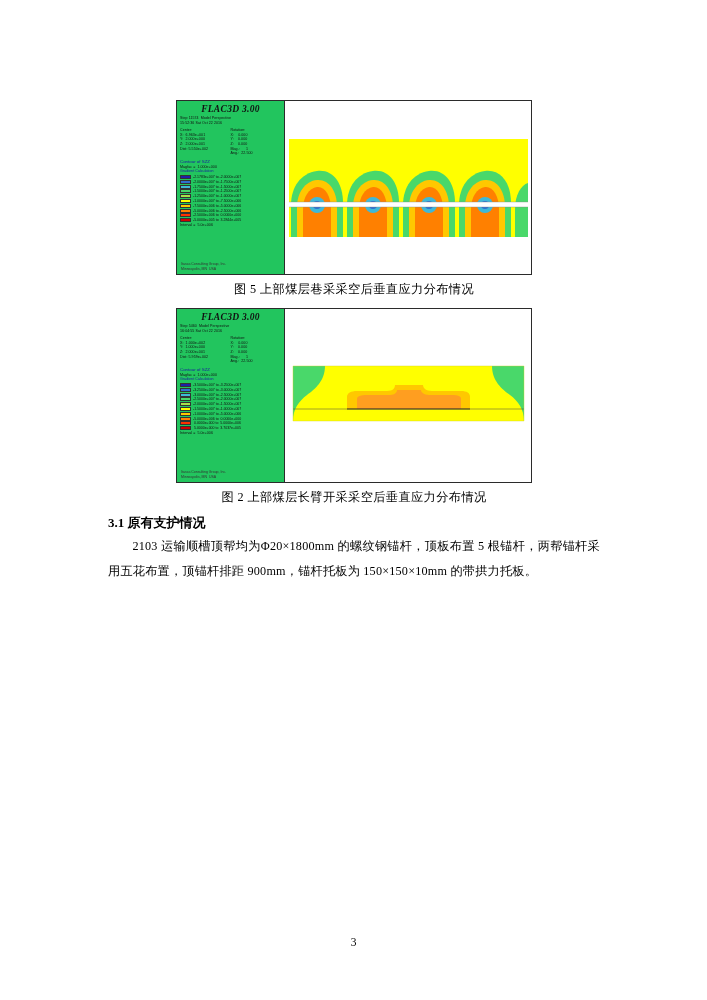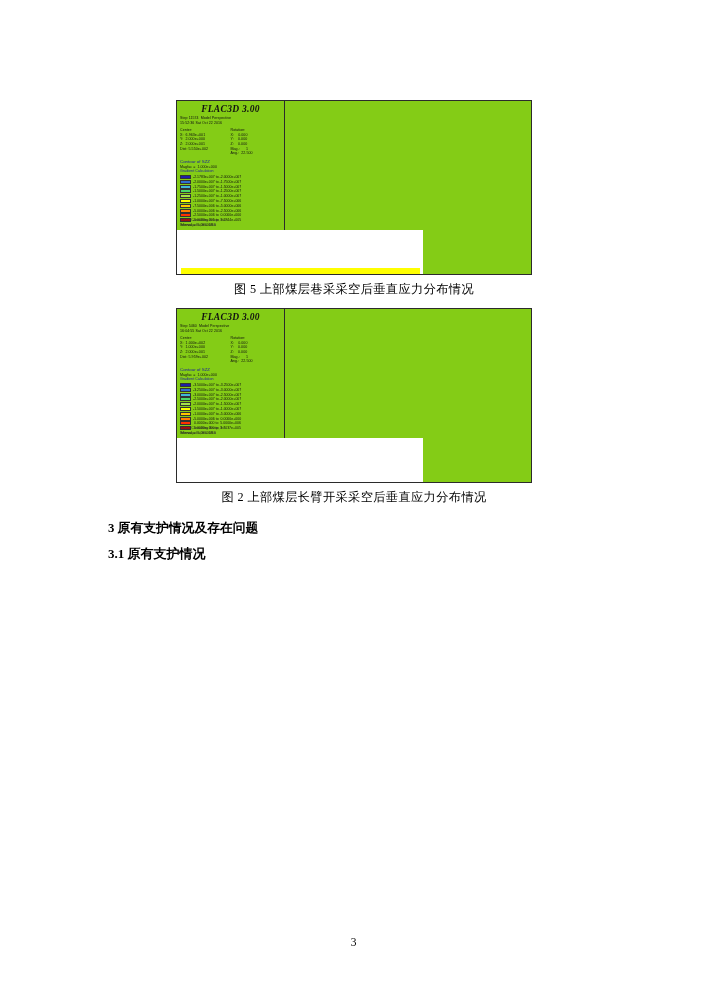--- a/index.html
+++ b/index.html
@@ -34,24 +34,23 @@
   p.indent { text-indent: 2em; }
 
   
   .figure-wrap {
     margin-top: 8px;
     display: flex;
     justify-content: center;
   }
   .flac-box {
     border: 1px solid #2b2b2b;
-    background: #84cc16;
+    background: #22c55e;
     display: flex;
     box-sizing: border-box;
-    flex-direction: column;
   }
   .flac-left {
     border-right: 1px solid #2b2b2b;
     box-sizing: border-box;
     padding: 3px 3px 2px 3px;
     position: relative;
     font-family: "Liberation Sans", sans-serif;
     color: #111;
   }
   .flac-title {
@@ -373,19 +372,19 @@
             <line x1="8" y1="100" x2="239" y2="100" stroke="#444" stroke-width="0.5"></line>
             <line x1="62" y1="100" x2="185" y2="100" stroke="#222" stroke-width="0.8"></line>
 
             <path d="M8 57 L239 57 L239 112 L8 112 Z" fill="none" stroke="#cfcf20" stroke-width="0.4"></path>
           </svg>
         </div>
       </div>
     </div>
     <div class="fig-caption">图 2    上部煤层长臂开采采空后垂直应力分布情况</div>
 
-    <h3 class="heading">3 原有支护情况及存在问题</h3>
     <h4 class="heading2">3.1 原有支护情况</h4>
 
+    <p class="body indent">2103 运输顺槽顶帮均为Φ20×1800mm 的螺纹钢锚杆，顶板布置 5 根锚杆，两帮锚杆采用五花布置，顶锚杆排距 900mm，锚杆托板为 150×150×10mm 的带拱力托板。</p>
   </div>
 
   <div class="pagenum">3</div>
 </div>
 
 </body></html>

